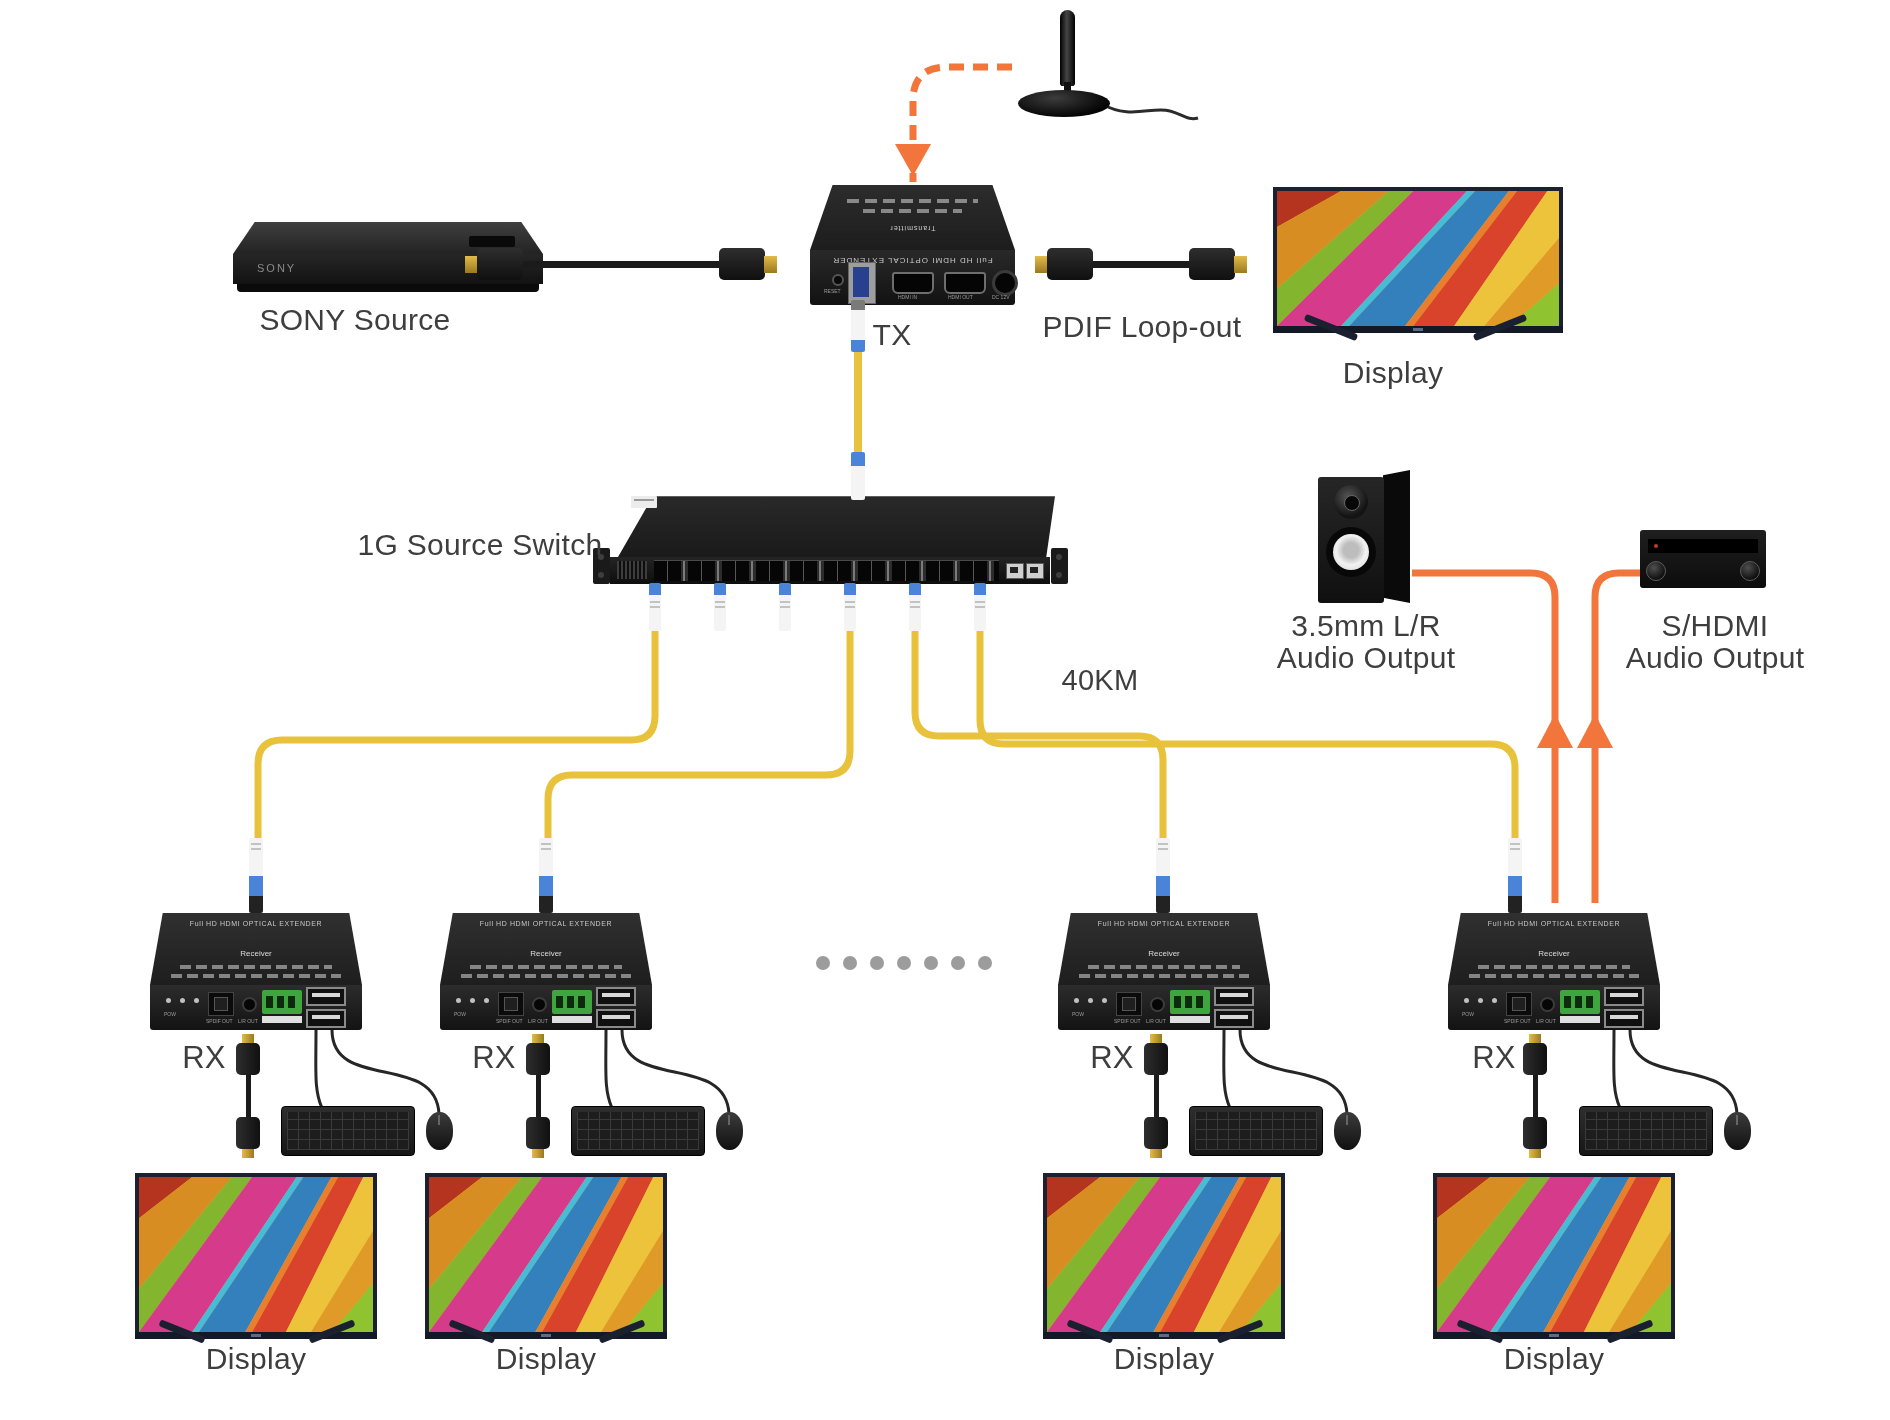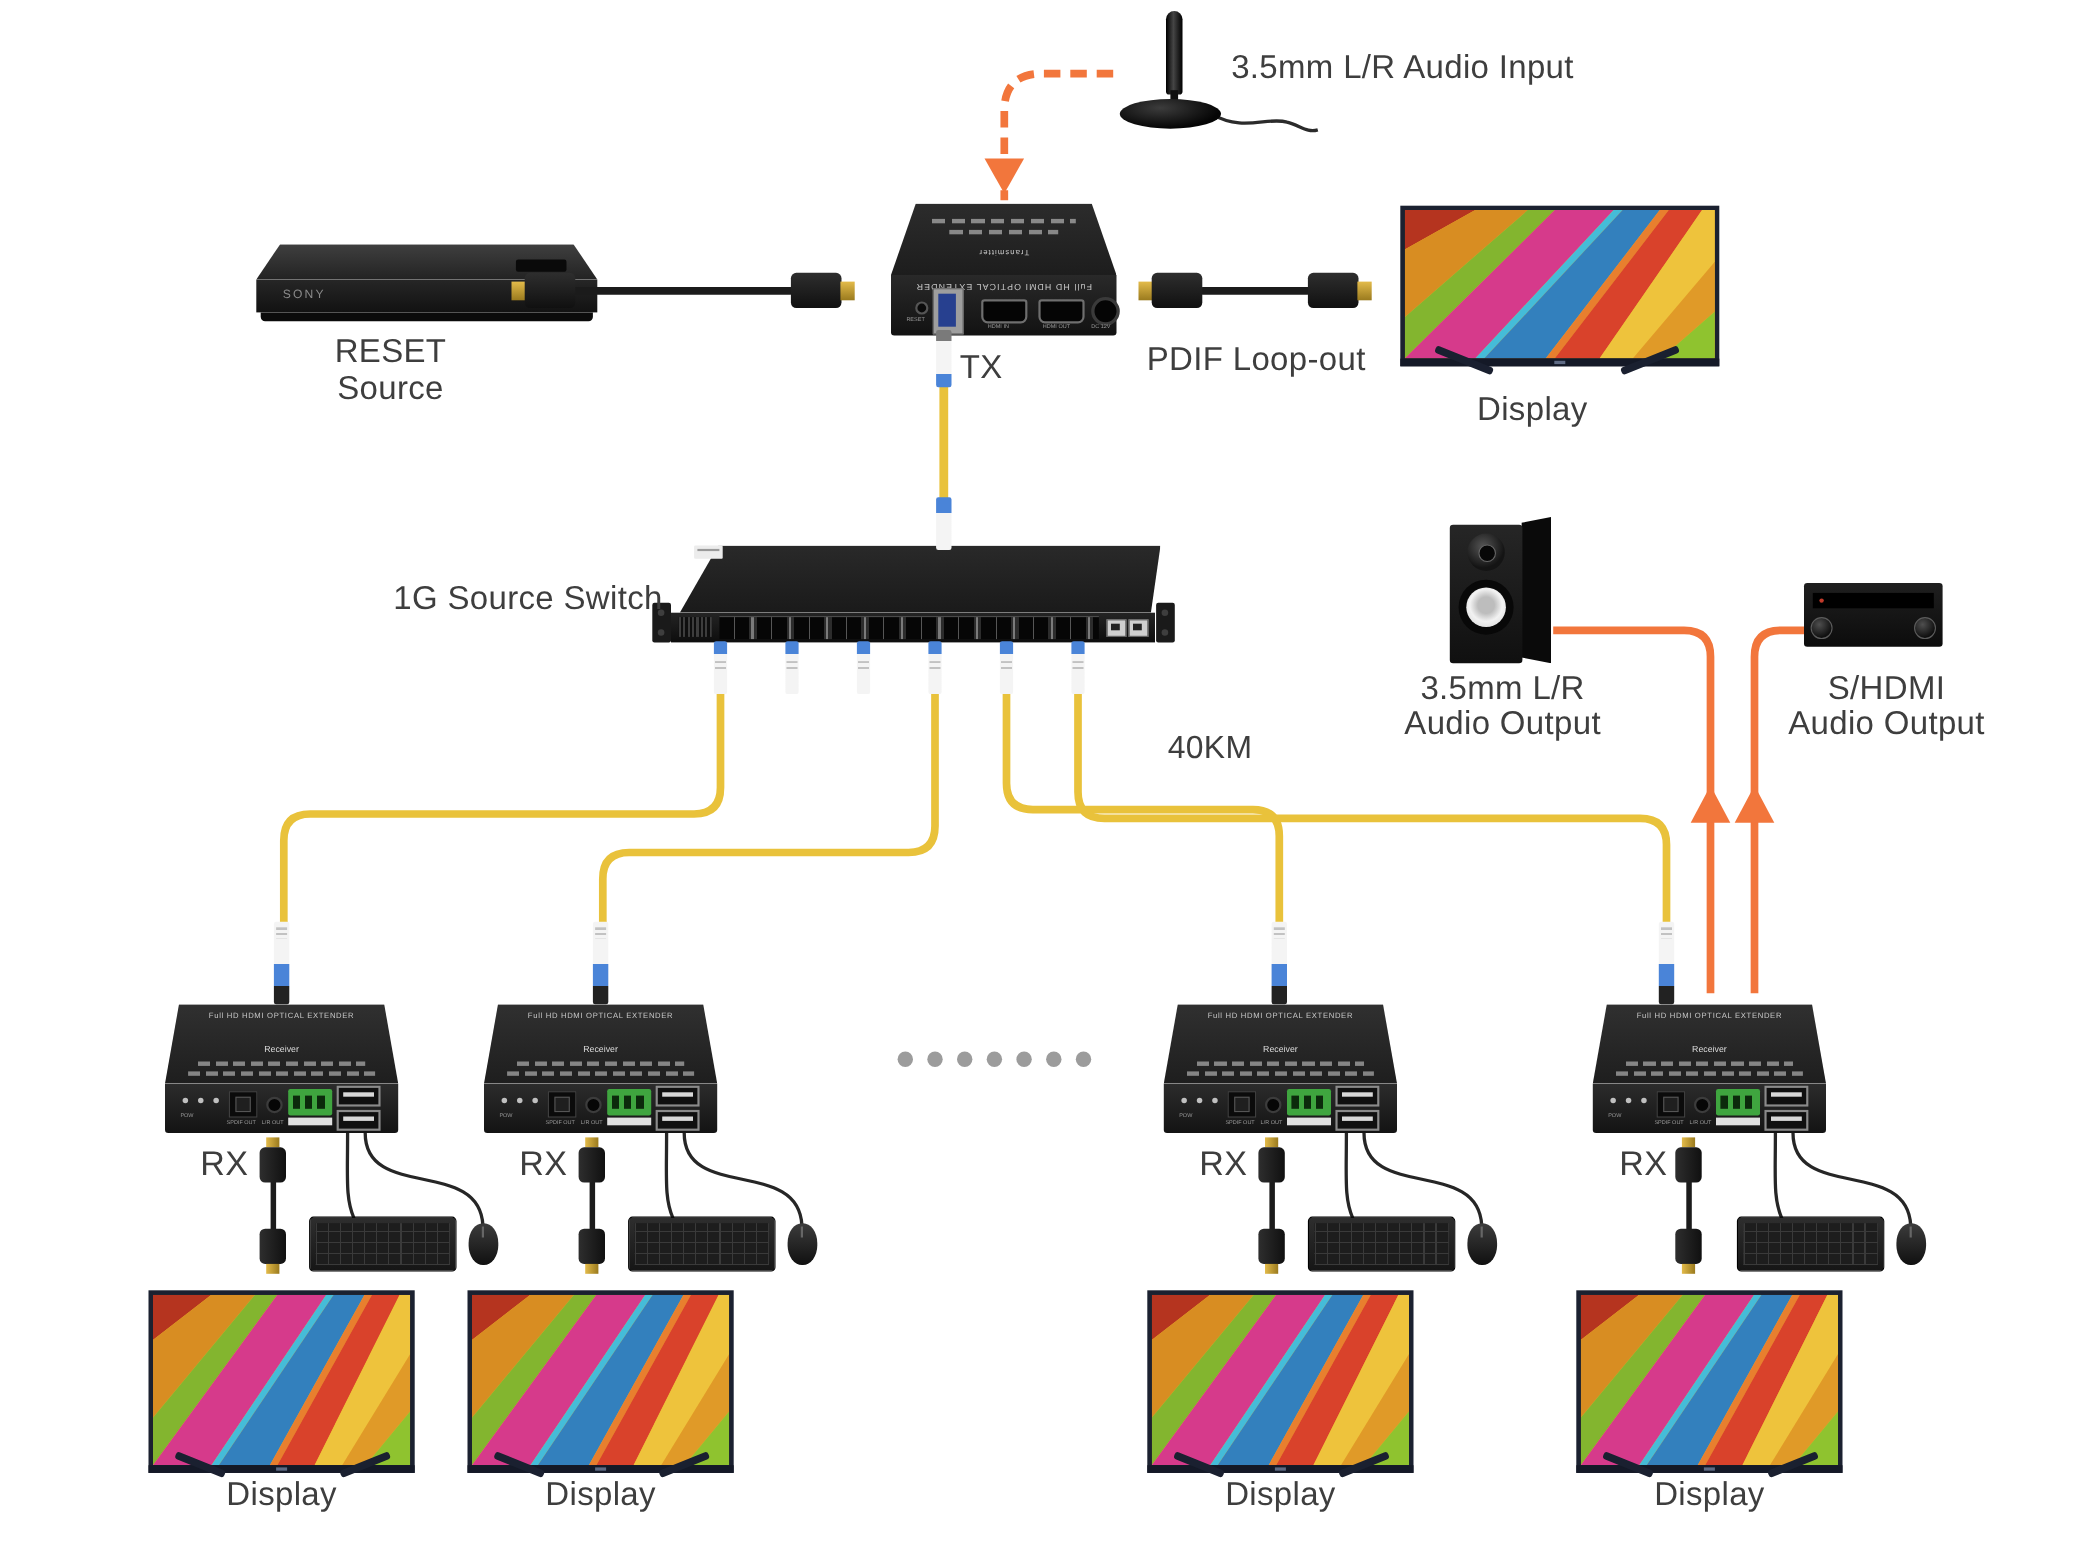--- a/index.html
+++ b/index.html
@@ -193,31 +193,30 @@
     <path d="M 622 1030 C 622 1092 726 1052 729 1114" stroke="#262626" stroke-width="3" fill="none"></path>
     <path d="M 1224 1030 C 1224 1072 1222 1090 1230 1108" stroke="#262626" stroke-width="3" fill="none"></path>
     <path d="M 1240 1030 C 1240 1092 1344 1052 1347 1114" stroke="#262626" stroke-width="3" fill="none"></path>
     <path d="M 1614 1030 C 1614 1072 1612 1090 1620 1108" stroke="#262626" stroke-width="3" fill="none"></path>
     <path d="M 1630 1030 C 1630 1092 1734 1052 1737 1114" stroke="#262626" stroke-width="3" fill="none"></path>
   </svg>
 
   <div class="abs ant-rod"></div>
   <div class="abs ant-neck"></div>
   <div class="abs ant-base"></div>
-  <div class="lbl" style="left:1095px;top:45px;width:360px;">3.5mm L/R Audio Input</div>
 
   <div class="abs sony">
     <div class="top"></div>
     <div class="front">
       <span class="brand">SONY</span>
     </div>
     <div class="win" style="top:14px;"></div>
     <div class="base"></div>
   </div>
-  <div class="lbl" style="left:255px;top:303px;width:200px;">RESET Source</div>
+  <div class="lbl" style="left:255px;top:303px;width:200px;">SONY Source</div>
 
   <div class="tip" style="left:465px;top:256px;"></div>
   <div class="plug" style="left:477px;top:248px;"></div>
   <div class="cordh" style="left:520px;top:261px;width:202px;"></div>
   <div class="plug" style="left:719px;top:248px;"></div>
   <div class="tip" style="left:764px;top:256px;"></div>
 
   <div class="abs txbox">
     <div class="top"></div>
     <div class="stripe" style="top:14px;"></div>

